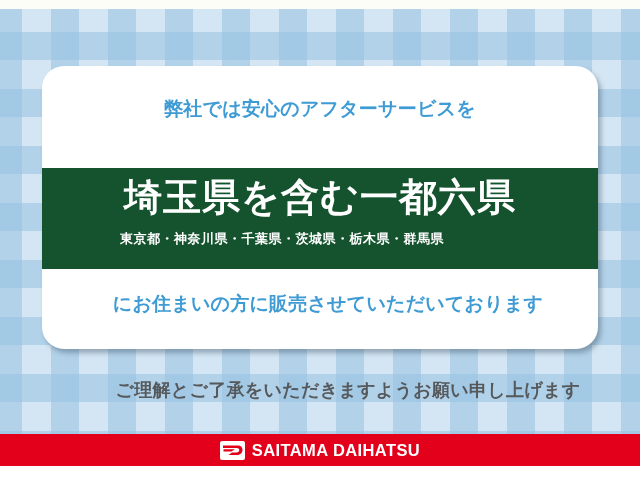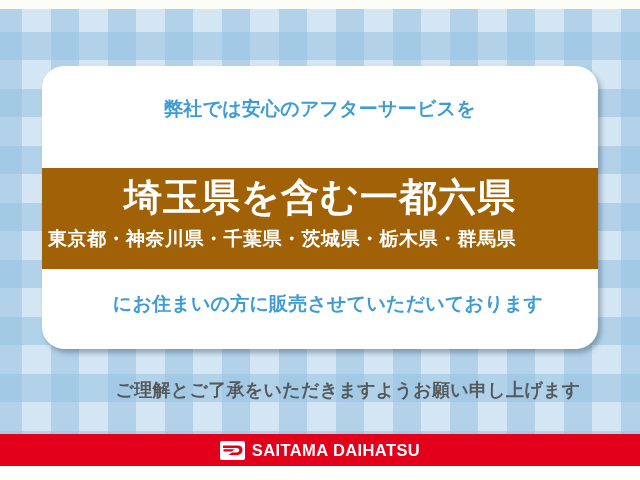--- a/index.html
+++ b/index.html
@@ -78,41 +78,41 @@
   }
   #card-top-text .line-blue { line-height: 30px; }
 
   
   #yellow-band {
     position: absolute;
     left: 0;
     top: 102px;
     width: 556px;
     height: 101px;
-    background: #a16207;
+    background: #14532d;
   }
   #band-headline {
     position: absolute;
     left: 0; top: 4px;
     width: 556px;
     text-align: center;
     color: #ffffff;
     font-size: 38px;
     font-weight: 700;
     line-height: 50px;
     letter-spacing: 1px;
     white-space: nowrap;
   }
   #band-subline {
     position: absolute;
     left: 0; top: 57px;
     width: 480px;
     text-align: center;
     color: #ffffff;
-    font-size: 19px;
+    font-size: 13px;
     font-weight: 700;
     line-height: 28px;
     letter-spacing: 0.5px;
     white-space: nowrap;
   }
 
   #card-bottom-text {
     position: absolute;
     left: 0; top: 224px;
     width: 556px;

